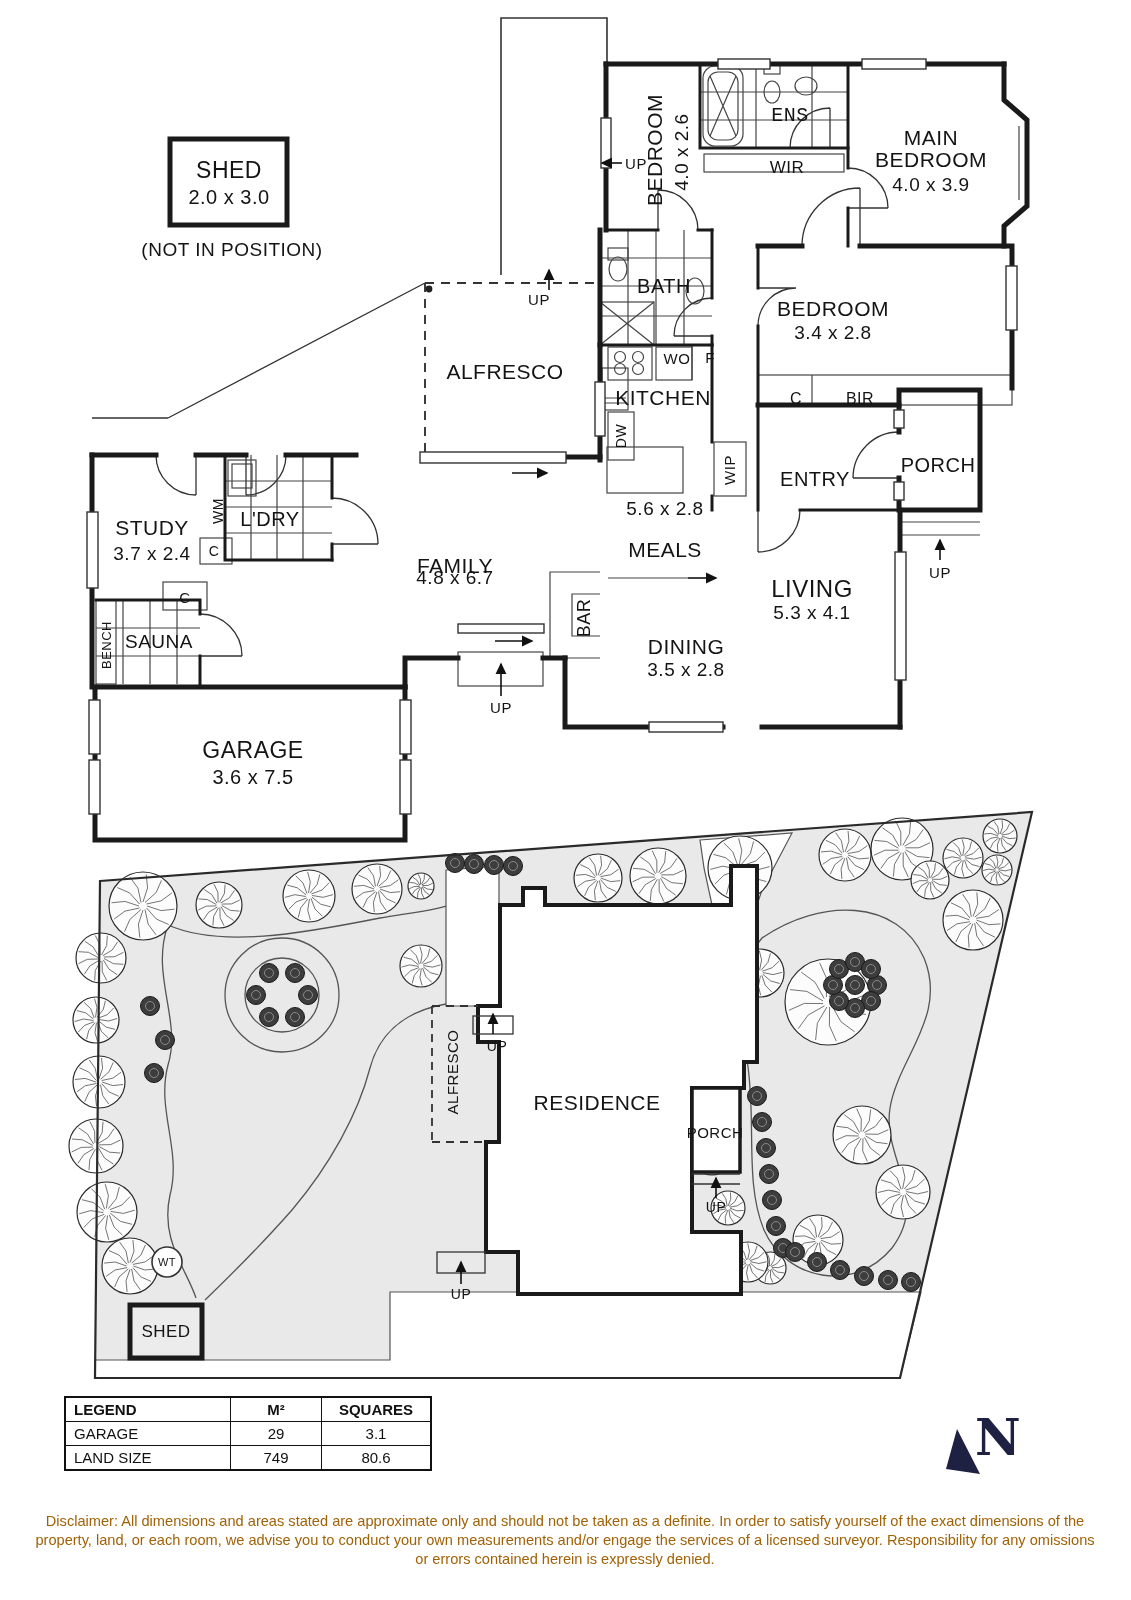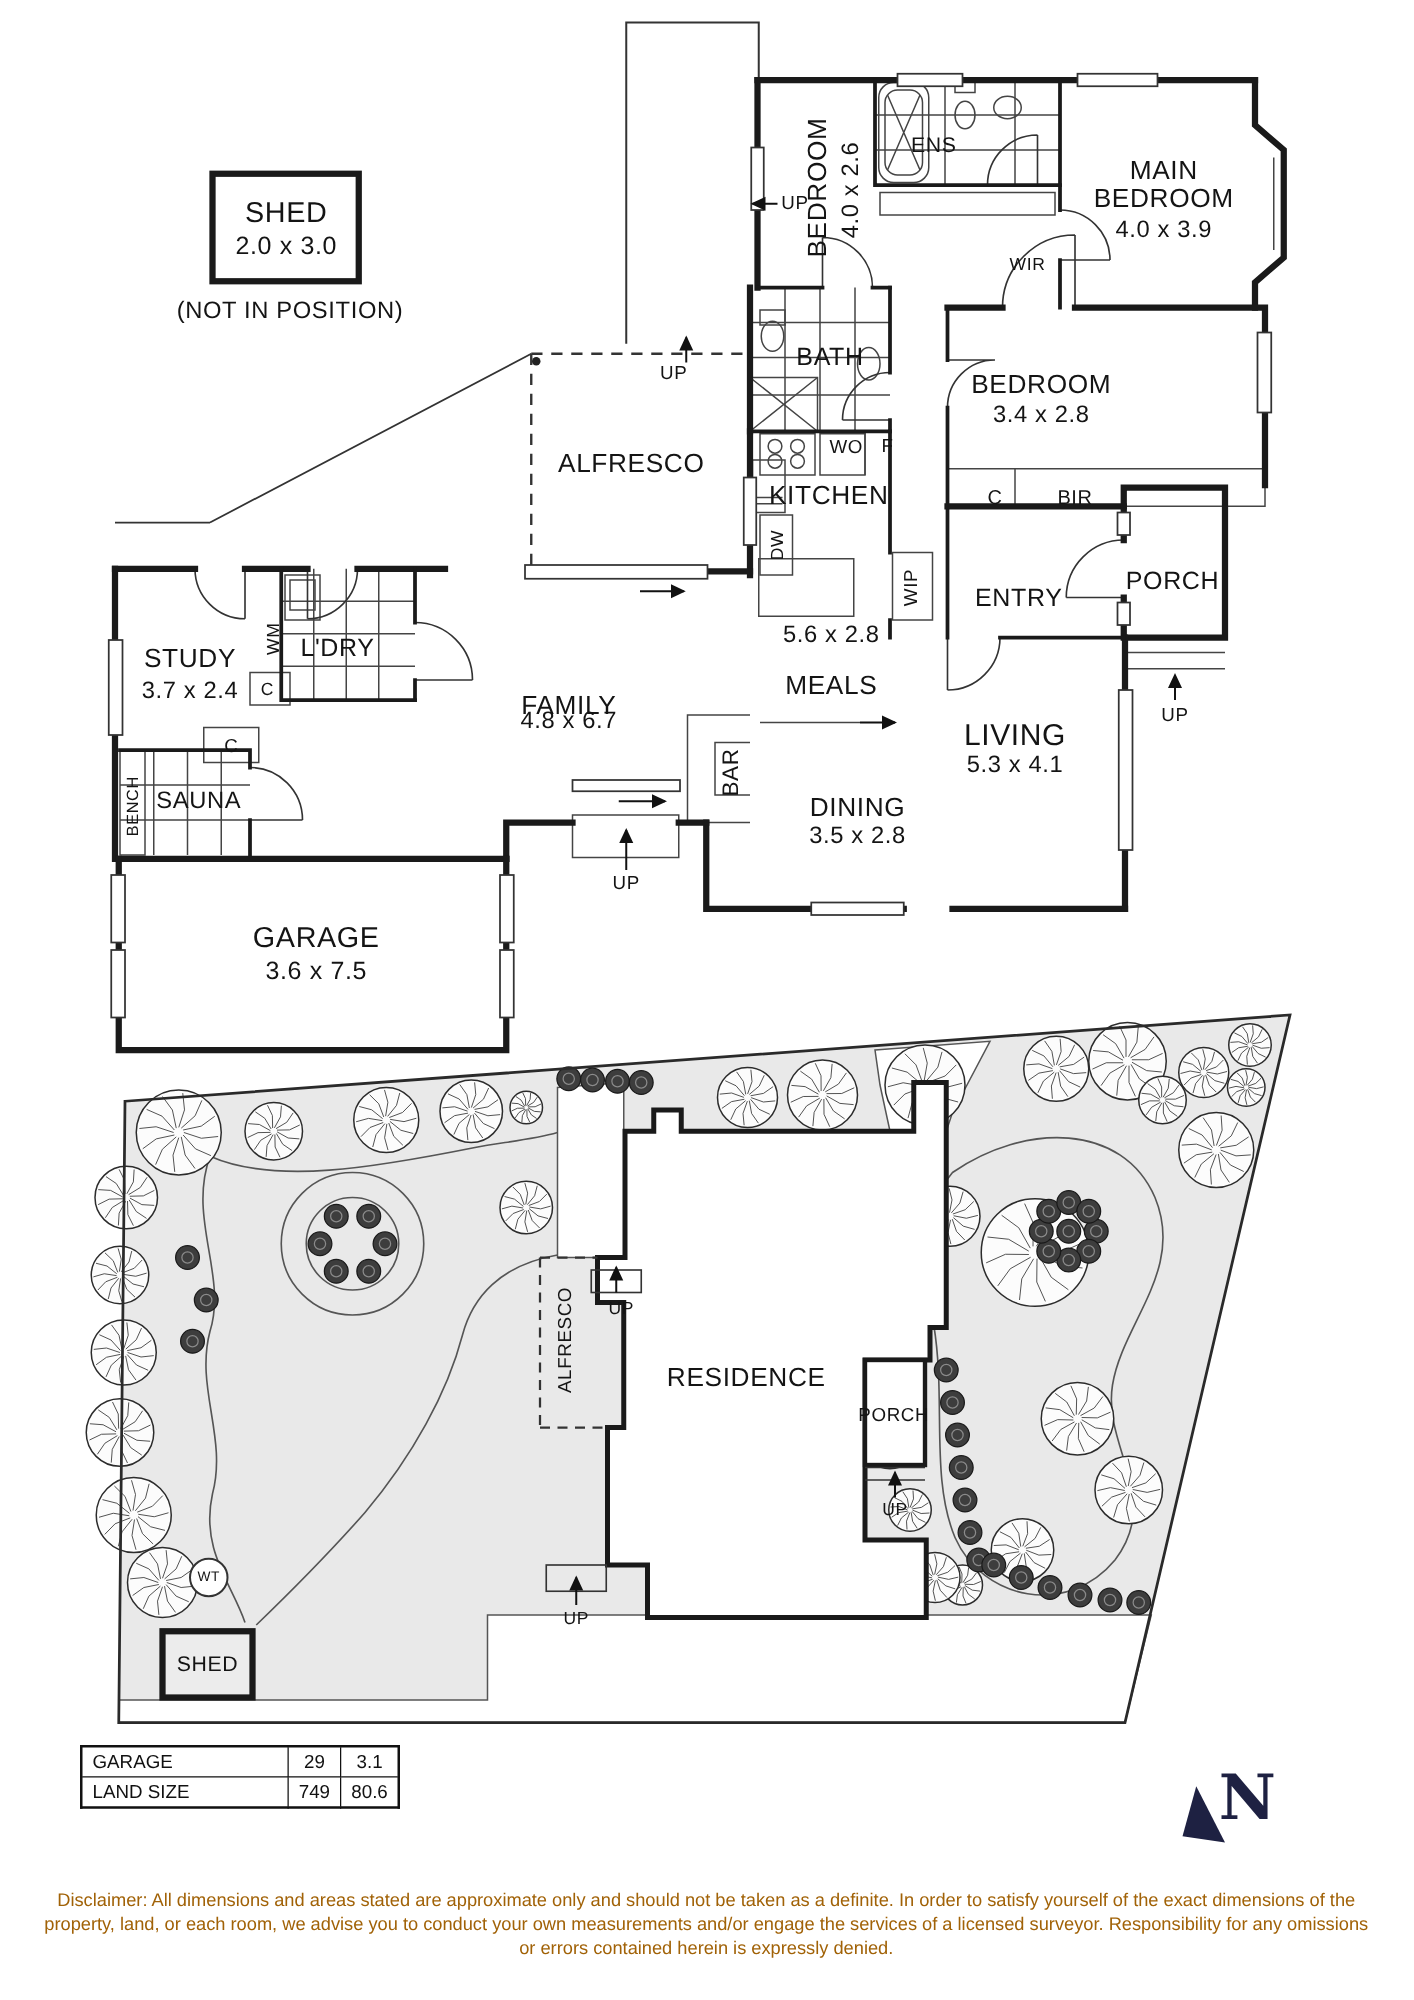--- a/index.html
+++ b/index.html
@@ -508,22 +508,22 @@
   </g>
 </svg>
 
 <div id="labels">
       <div class="lbl" style="left: 229px; top: 170px; font-size: 23px; transform: translate(-50%, -50%);">SHED</div>
       <div class="lbl" style="left: 229px; top: 197px; font-size: 20px; transform: translate(-50%, -50%);">2.0 x 3.0</div>
       <div class="lbl" style="left: 232px; top: 249px; font-size: 19px; transform: translate(-50%, -50%);">(NOT IN POSITION)</div>
       <div class="lbl" style="left: 654px; top: 150px; font-size: 21px; transform: translate(-50%, -50%) rotate(-90deg);">BEDROOM</div>
       <div class="lbl" style="left: 681px; top: 152px; font-size: 19px; transform: translate(-50%, -50%) rotate(-90deg);">4.0 x 2.6</div>
       <div class="lbl" style="left: 636px; top: 163px; font-size: 15px; transform: translate(-50%, -50%);">UP</div>
-      <div class="lbl" style="left: 747px; top: 116px; font-size: 17px; transform: translate(-50%, -50%);">ENS</div>
-      <div class="lbl" style="left: 822px; top: 167px; font-size: 14px; transform: translate(-50%, -50%); margin-top: 44px;">WIR</div>
+      <div class="lbl" style="left: 790px; top: 116px; font-size: 20px; transform: translate(-50%, -50%); font-family: Liberation Mono, monospace;">ENS</div>
+      <div class="lbl" style="left: 787px; top: 167px; font-size: 17px; transform: translate(-50%, -50%);">WIR</div>
       <div class="lbl" style="left: 931px; top: 137px; font-size: 21px; transform: translate(-50%, -50%);">MAIN</div>
       <div class="lbl" style="left: 931px; top: 159px; font-size: 21px; transform: translate(-50%, -50%);">BEDROOM</div>
       <div class="lbl" style="left: 931px; top: 184px; font-size: 19px; transform: translate(-50%, -50%);">4.0 x 3.9</div>
       <div class="lbl" style="left: 664px; top: 286px; font-size: 20px; transform: translate(-50%, -50%);">BATH</div>
       <div class="lbl" style="left: 833px; top: 308px; font-size: 21px; transform: translate(-50%, -50%);">BEDROOM</div>
       <div class="lbl" style="left: 833px; top: 332px; font-size: 19px; transform: translate(-50%, -50%);">3.4 x 2.8</div>
       <div class="lbl" style="left: 677px; top: 358px; font-size: 15px; transform: translate(-50%, -50%);">WO</div>
       <div class="lbl" style="left: 710px; top: 357px; font-size: 15px; transform: translate(-50%, -50%);">F</div>
       <div class="lbl" style="left: 663px; top: 397px; font-size: 21px; transform: translate(-50%, -50%);">KITCHEN</div>
       <div class="lbl" style="left: 505px; top: 371px; font-size: 21px; transform: translate(-50%, -50%);">ALFRESCO</div>
@@ -560,20 +560,25 @@
       <div class="lbl" style="left: 716px; top: 1207px; font-size: 14px; transform: translate(-50%, -50%);">UP</div>
       <div class="lbl" style="left: 452px; top: 1072px; font-size: 15px; transform: translate(-50%, -50%) rotate(-90deg);">ALFRESCO</div>
       <div class="lbl" style="left: 497px; top: 1046px; font-size: 14px; transform: translate(-50%, -50%);">UP</div>
       <div class="lbl" style="left: 461px; top: 1294px; font-size: 14px; transform: translate(-50%, -50%);">UP</div>
       <div class="lbl" style="left: 166px; top: 1331px; font-size: 17px; transform: translate(-50%, -50%);">SHED</div>
       <div class="lbl" style="left: 167px; top: 1262px; font-size: 11px; transform: translate(-50%, -50%);">WT</div>
     </div>
 
 <table id="legend">
   <tbody>
+        <tr>
+    <th class="name">LEGEND</th>
+    <th class="m2 c">M²</th>
+    <th class="sq c">SQUARES</th>
+  </tr>
   <tr>
     <td class="name">GARAGE</td>
     <td class="c">29</td>
     <td class="c">3.1</td>
   </tr>
   <tr>
     <td class="name">LAND SIZE</td>
     <td class="c">749</td>
     <td class="c">80.6</td>
   </tr>

